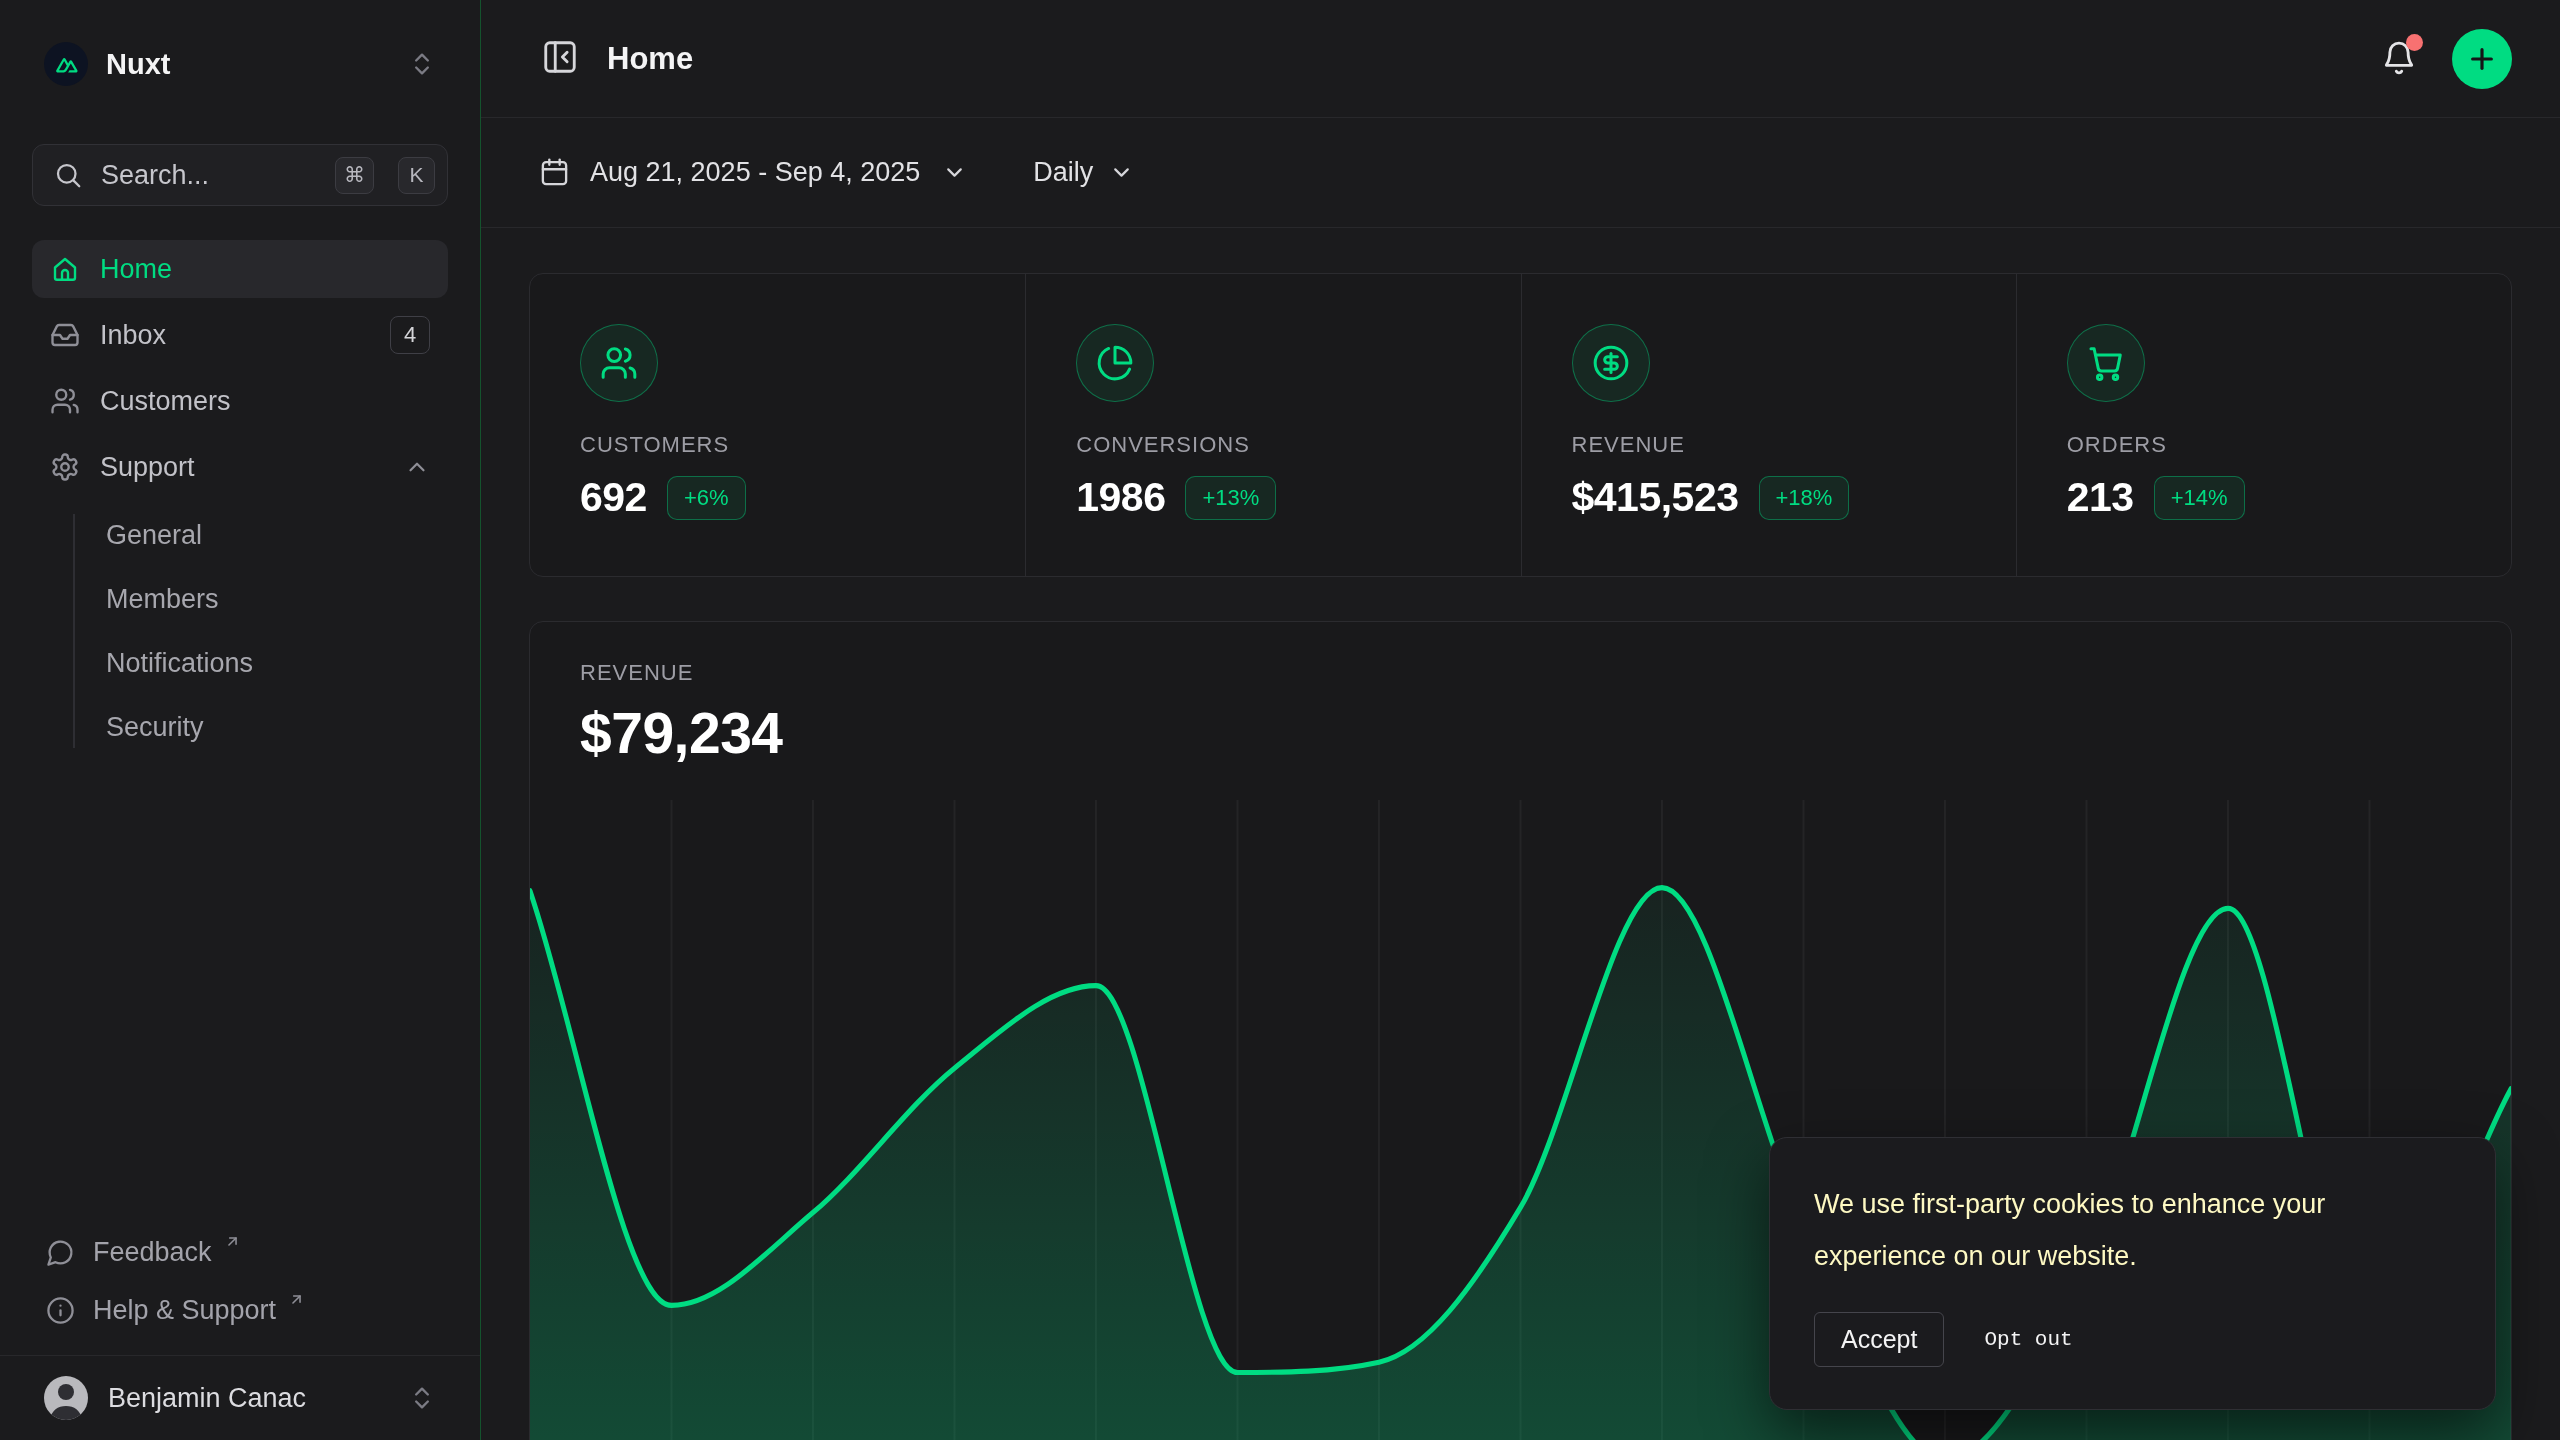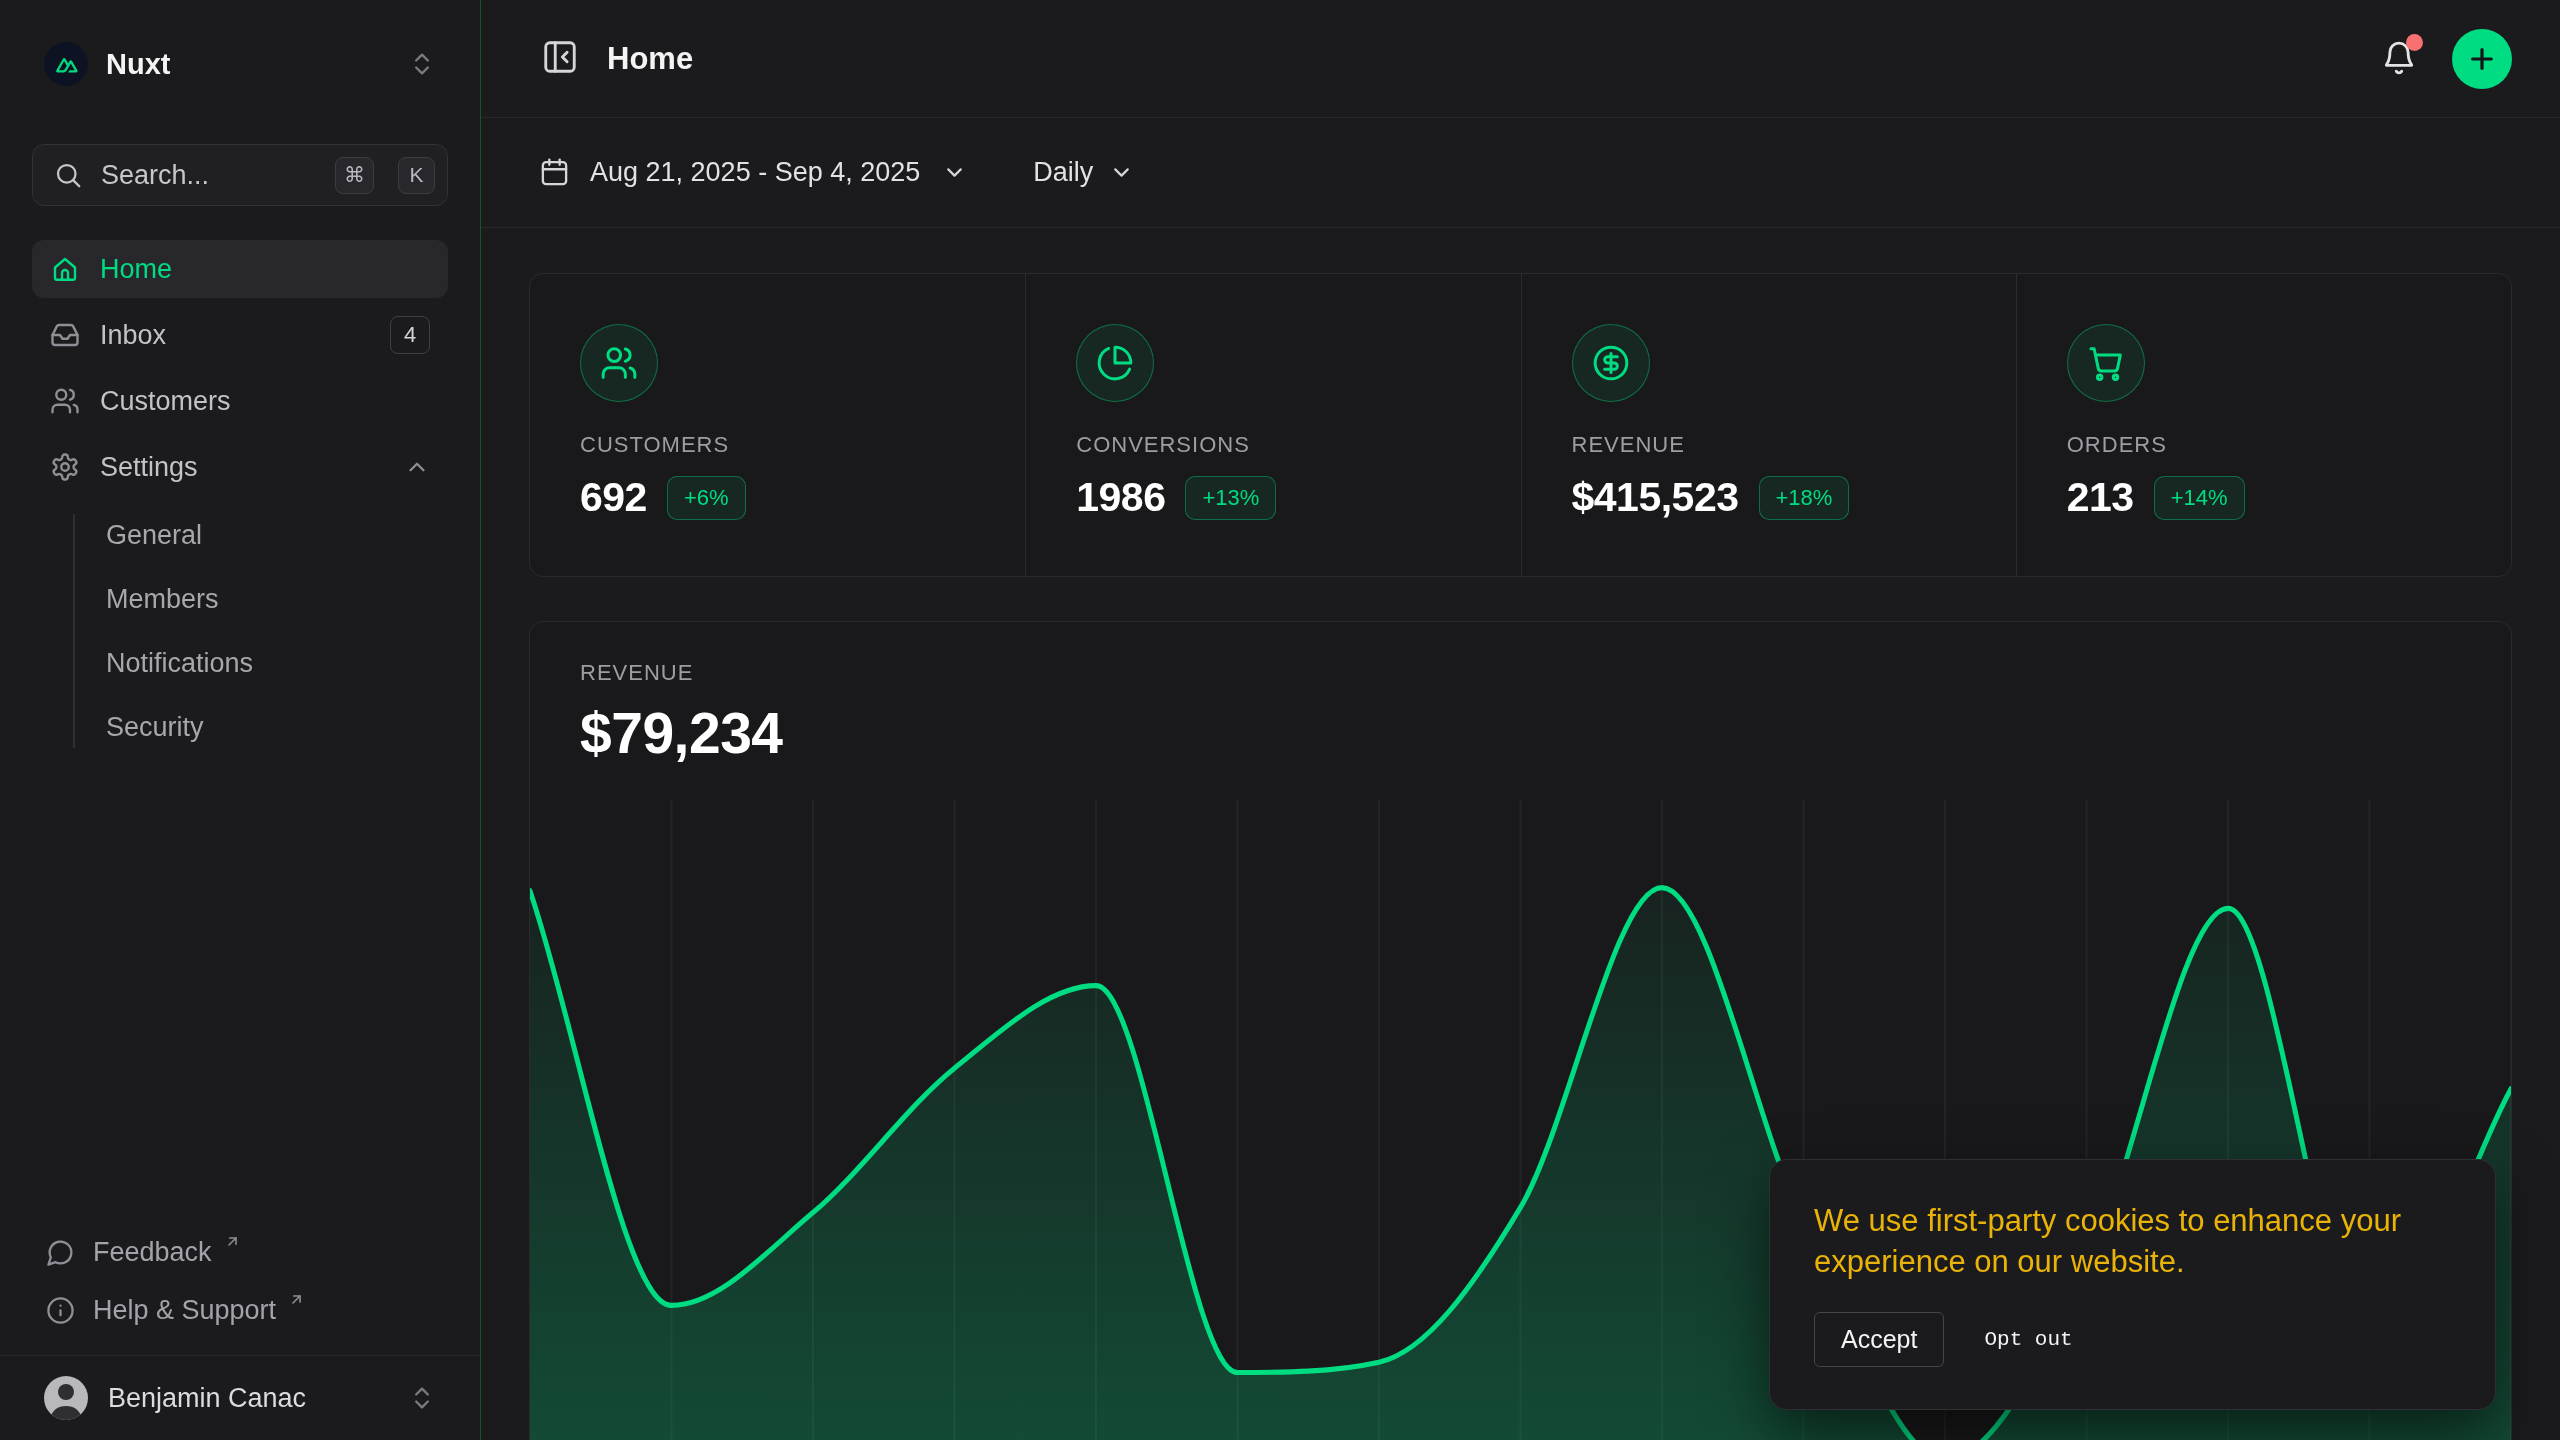--- a/index.html
+++ b/index.html
@@ -96,21 +96,21 @@
   .rev-label { font-size:22px; letter-spacing:1px; color:#9d9da5; }
   .rev-value { margin-top:14px; font-size:57px; font-weight:700; color:#fff;
                letter-spacing:-0.5px; }
   .chart-wrap { flex:1; min-height:0; margin-top:34px; }
   .chart-wrap svg { width:100%; height:100%; }
 
   
   .cookie { position:absolute; right:64px; bottom:30px; width:727px; z-index:10;
             background:#1b1b1e; border:1px solid #2f2f34; border-radius:18px;
             padding:40px 44px 42px; box-shadow:0 24px 60px rgba(0,0,0,.55); }
-  .cookie-msg { font-size:31px; line-height:41px; color:#eab308; max-width:590px; }
+  .cookie-msg { font-size:27px; line-height:52px; color:#fef9c3; max-width:590px; }
   .cookie-actions { margin-top:30px; display:flex; align-items:center; gap:40px; }
   .accept-btn { font-family:inherit; font-size:25px; color:#f4f4f5; background:none;
                 border:1.5px solid #45454c; border-radius:6px; padding:12px 26px;
                 cursor:pointer; }
   .optout-btn { font-family:Liberation Mono, monospace; font-size:21px; color:#f4f4f5; background:none;
                 border:none; cursor:pointer; }
 </style>
 </head>
 <body>
 
@@ -178,21 +178,21 @@
         <span>Customers</span>
       </div>
 
       <div class="nav-item">
         <span class="icon">
           <svg width="30" height="30" viewBox="0 0 24 24" fill="none" stroke="currentColor" stroke-width="1.9" stroke-linecap="round" stroke-linejoin="round">
               <path d="M12.22 2h-.44a2 2 0 0 0-2 2v.18a2 2 0 0 1-1 1.73l-.43.25a2 2 0 0 1-2 0l-.15-.08a2 2 0 0 0-2.73.73l-.22.38a2 2 0 0 0 .73 2.73l.15.1a2 2 0 0 1 1 1.72v.51a2 2 0 0 1-1 1.74l-.15.09a2 2 0 0 0-.73 2.73l.22.38a2 2 0 0 0 2.73.73l.15-.08a2 2 0 0 1 2 0l.43.25a2 2 0 0 1 1 1.73V20a2 2 0 0 0 2 2h.44a2 2 0 0 0 2-2v-.18a2 2 0 0 1 1-1.73l.43-.25a2 2 0 0 1 2 0l.15.08a2 2 0 0 0 2.73-.73l.22-.39a2 2 0 0 0-.73-2.73l-.15-.08a2 2 0 0 1-1-1.74v-.5a2 2 0 0 1 1-1.74l.15-.09a2 2 0 0 0 .73-2.73l-.22-.38a2 2 0 0 0-2.73-.73l-.15.08a2 2 0 0 1-2 0l-.43-.25a2 2 0 0 1-1-1.73V4a2 2 0 0 0-2-2z"></path>
               <circle cx="12" cy="12" r="3"></circle>
             </svg>
         </span>
-        <span>Settings</span>
+        <span>Support</span>
         <span class="icon nav-chev">
           <svg width="26" height="26" viewBox="0 0 24 24" fill="none" stroke="currentColor" stroke-width="2" stroke-linecap="round" stroke-linejoin="round">
               <path d="m6 15 6-6 6 6"></path>
             </svg>
         </span>
       </div>
 
       <div class="subnav">
         <div class="sub-item">
             <span>General</span>

